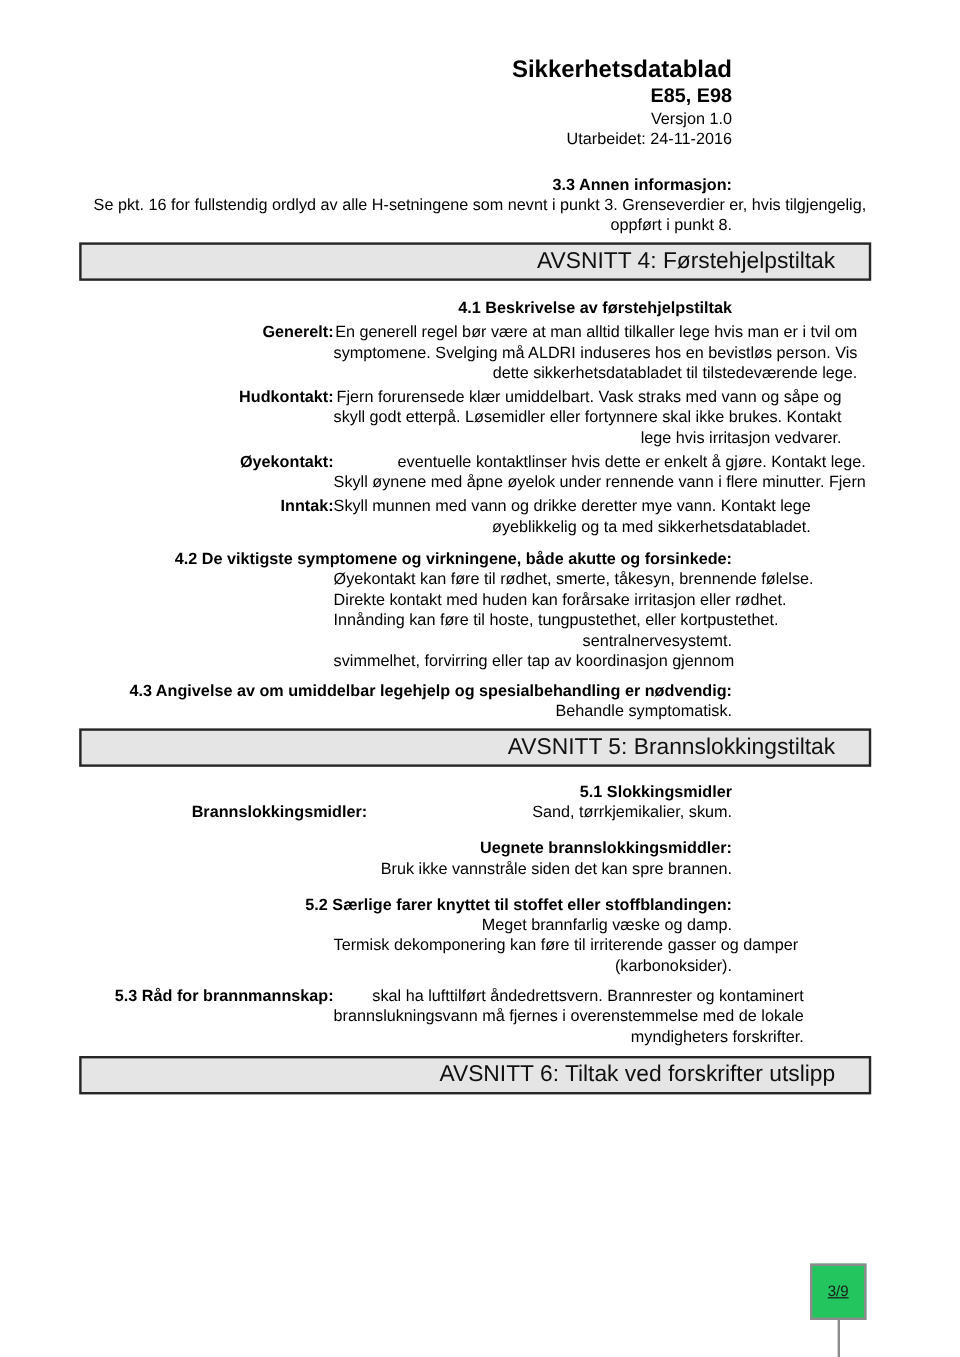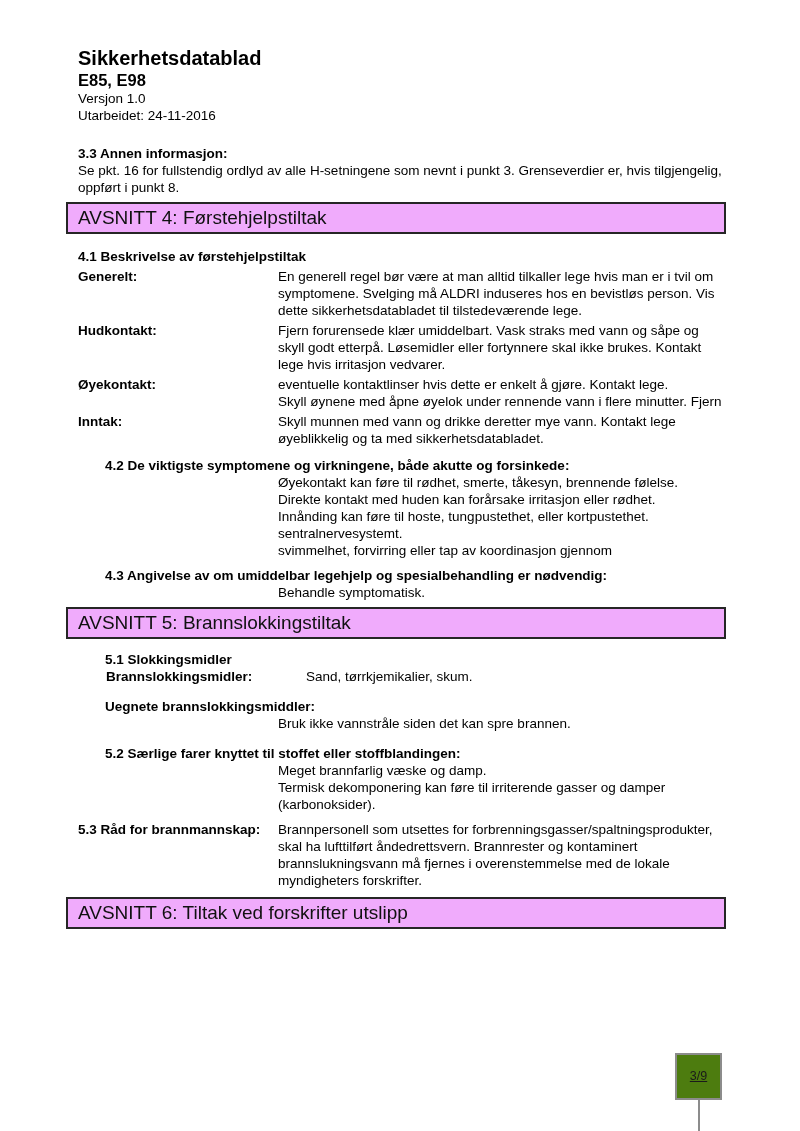--- a/index.html
+++ b/index.html
@@ -3,37 +3,37 @@
 <meta charset="utf-8">
 <style>
   * { margin: 0; padding: 0; box-sizing: border-box; }
   html, body { background: #ffffff; }
   body {
     width: 800px; height: 1131px;
     font-family: "Liberation Sans", sans-serif;
     font-size: 13.5px; line-height: 17px; color: #000;
     position: relative; overflow: hidden;
   }
-  .page { position: relative; width: 680px; height: 1131px; background: #fff; }
+  .page { position: relative; width: 680px; height: 1131px; background: #fff; text-align: right; }
   .content { padding: 46px 70px 0 78px; }
 
   .doc-title { font-size: 20px; font-weight: bold; line-height: 24px; }
   .doc-product { font-size: 16.5px; font-weight: bold; line-height: 20px; }
   .doc-meta { font-size: 13.5px; line-height: 17px; }
 
   .line { white-space: nowrap; }
   .bold { font-weight: bold; }
 
   .block-33 { margin-top: 21px; }
 
   .sec-header {
     margin-left: -12px; width: 660px;
-    background: #f0abfc; border: 2px solid #262626;
+    background: #e5e5e5; border: 2px solid #262626;
     font-size: 19px; line-height: 23px; color: #111;
-    padding: 2px 6px 3px 10px;
+    padding: 2px 28px 3px 10px;
   }
   .sec-header.h4 { margin-top: 6px; }
   .sec-header.h5 { margin-top: 6px; }
   .sec-header.h6 { margin-top: 8px; }
 
   .s41-heading { margin-top: 14px; font-weight: bold; }
   .sub-heading { margin-top: 10px; font-weight: bold; margin-left: 27px; }
   .sub-heading.mt13 { margin-top: 13px; }
   .sub-heading.mt12 { margin-top: 12px; }
   .sub-heading.mt8 { margin-top: 8px; }
@@ -42,21 +42,21 @@
   .row.mt0 { margin-top: 0; padding-left: 28px; }
   .row.mt8 { margin-top: 8px; }
   .row .label { width: 200px; flex: 0 0 200px; font-weight: bold; }
   .row .value { width: 452px; }
 
   .indent { margin-left: 200px; }
 
   .page-num-box {
     position: absolute; left: 675px; top: 1053px;
     width: 47px; height: 47px;
-    border: 2px solid #8c8c8c; background: #4d7c0f;
+    border: 2px solid #8c8c8c; background: #22c55e;
     display: flex; align-items: center; justify-content: center;
     font-size: 12.5px; color: #1a1a1a; text-decoration: underline;
   }
   .page-num-line {
     position: absolute; left: 698px; top: 1099px;
     width: 2px; height: 32px; background: #8c8c8c;
   }
 </style>
 </head>
 <body>
@@ -146,21 +146,20 @@
     <div class="line sub-heading mt13">5.2 Særlige farer knyttet til stoffet eller stoffblandingen:</div>
     <div class="indent">
       <div class="line">Meget brannfarlig væske og damp.</div>
       <div class="line">Termisk dekomponering kan føre til irriterende gasser og damper</div>
       <div class="line">(karbonoksider).</div>
     </div>
 
     <div class="row mt8">
       <div class="label line">5.3 Råd for brannmannskap:</div>
       <div class="value">
-        <div class="line">Brannpersonell som utsettes for forbrenningsgasser/spaltningsprodukter,</div>
         <div class="line">skal ha lufttilført åndedrettsvern. Brannrester og kontaminert</div>
         <div class="line">brannslukningsvann må fjernes i overenstemmelse med de lokale</div>
         <div class="line">myndigheters forskrifter.</div>
       </div>
     </div>
 
     <div class="sec-header h6">AVSNITT 6: Tiltak ved forskrifter utslipp</div>
 
   </div>
 

